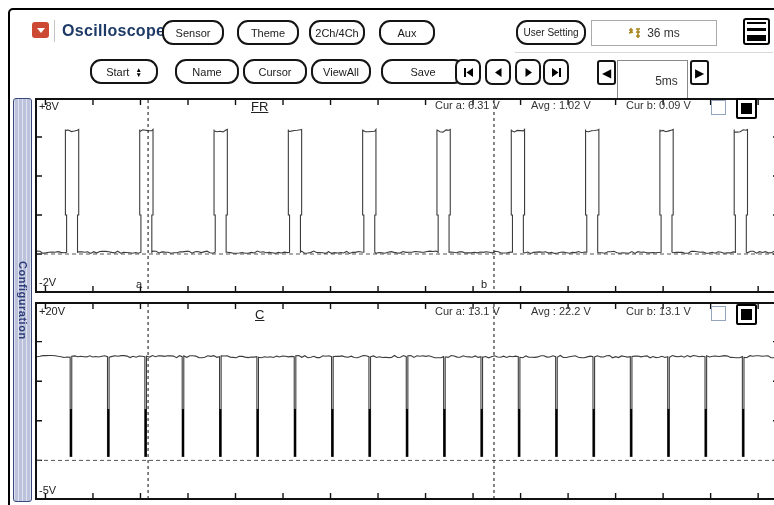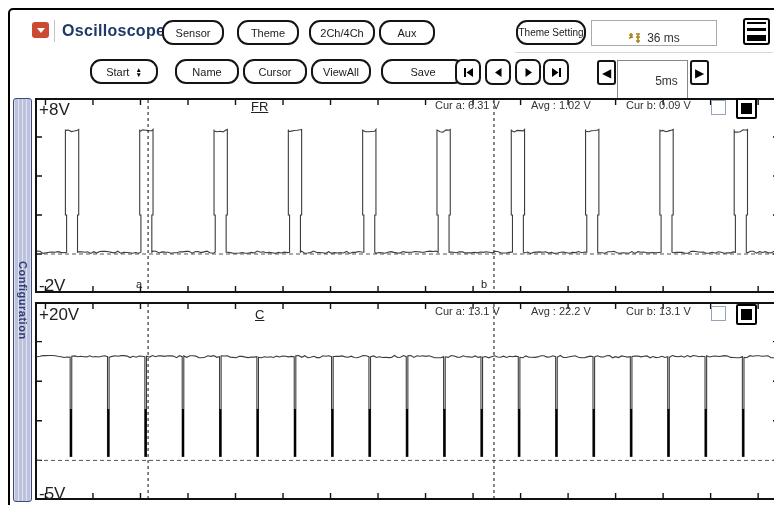--- a/index.html
+++ b/index.html
@@ -15,39 +15,39 @@
   .app-icon .tri{width:0;height:0;border-left:4.5px solid transparent;border-right:4.5px solid transparent;
     border-top:5.5px solid #fff;}
   .vdiv{left:44px;top:10px;width:1px;height:22px;background:#c4c4c4;}
   .title{left:52px;top:12px;font-size:16px;font-weight:bold;color:#1d3a66;letter-spacing:.3px;}
   .btn{height:25px;border:2px solid #141414;border-radius:11px;background:#fff;
     display:flex;align-items:center;justify-content:center;font-size:11px;color:#1a1a1a;
     box-sizing:border-box;cursor:pointer;}
   .sqbtn{width:26px;height:26px;border:2px solid #141414;border-radius:7px;background:#fff;
     display:flex;align-items:center;justify-content:center;box-sizing:border-box;cursor:pointer;}
   .timebox{left:581px;top:10px;width:126px;height:26px;border:1px solid #aaa;background:#fff;
-    display:flex;align-items:flex-end;justify-content:center;gap:6px;font-size:12px;color:#333;box-sizing:border-box;}
+    display:flex;align-items:center;justify-content:center;gap:6px;font-size:12px;color:#333;box-sizing:border-box;}
   .panel-line{left:505px;top:42px;width:258px;height:1px;background:#d7d7d7;}
   .menu-btn{left:733px;top:8px;width:27px;height:27px;border:2.5px solid #000;border-radius:3px;
     background:#fff;box-sizing:border-box;padding:2px;cursor:pointer;}
   .menu-btn .bars{width:100%;height:100%;
     background:linear-gradient(to bottom,#000 0 2px,#fff 2px 6px,#000 6px 9px,#fff 9px 13px,#000 13px 100%);}
   .spinner{display:flex;flex-direction:column;font-size:6.5px;line-height:5px;margin-left:6px;color:#000;}
   .tb-arrow{width:19px;height:25px;border:2px solid #141414;border-radius:3px;background:#fff;
     display:flex;align-items:center;justify-content:center;font-size:12px;box-sizing:border-box;cursor:pointer;color:#000;}
   .tb-field{left:607px;top:50px;width:71px;height:41px;border:1.5px solid #888;background:#fff;
     display:flex;align-items:center;justify-content:center;font-size:12px;color:#333;box-sizing:border-box;padding-left:28px;}
   
   .sidebar{left:3px;top:88px;width:19px;height:404px;background:#bcc2dc;
     border:1.5px solid #39497e;border-radius:3px;box-sizing:border-box;cursor:pointer;
     background-image:repeating-linear-gradient(90deg,rgba(255,255,255,.55) 0 1px,rgba(0,0,0,0) 1px 4px);
     display:flex;align-items:center;justify-content:center;}
   .sidebar span{writing-mode:vertical-rl;font-size:11px;font-weight:bold;color:#2d3d77;letter-spacing:.5px;}
   .chan-svg{position:absolute;left:25px;background:#fff;}
-  .lbl{font-size:17px;color:#222;}
+  .lbl{font-size:11px;color:#222;}
   .chname{font-size:13px;color:#222;text-decoration:underline;}
   .stat{font-size:11px;color:#333;white-space:nowrap;}
   .chk-sm{width:15px;height:15px;border:1.5px solid #93a4bc;background:#fff;box-sizing:border-box;cursor:pointer;}
   .chk-lg{width:21px;height:21px;border:2.5px solid #000;border-radius:2px;background:#fff;box-sizing:border-box;
     display:flex;align-items:center;justify-content:center;cursor:pointer;}
   .chk-lg .fill{width:11px;height:11px;background:transparent;}
   .chk-lg.checked .fill{background:#000;}
   .cursor-lbl{font-size:11px;color:#222;}
 </style>
 </head>
@@ -56,23 +56,23 @@
 <div class="window">
 
   <div class="abs app-icon">
     <div class="tri"></div>
   </div>
   <div class="abs vdiv"></div>
   <div class="abs title">Oscilloscope</div>
 
   <div class="abs btn" style="left:152px;top:10px;width:62px">Sensor</div>
   <div class="abs btn" style="left:227px;top:10px;width:62px">Theme</div>
-  <div class="abs btn" style="left:299px;top:10px;width:66px">2Ch/4Ch</div>
+  <div class="abs btn" style="left:299px;top:10px;width:56px">2Ch/4Ch</div>
   <div class="abs btn" style="left:369px;top:10px;width:56px">Aux</div>
-  <div class="abs btn" style="left:506px;top:10px;width:70px;font-size:10px">Theme Setting</div>
+  <div class="abs btn" style="left:506px;top:10px;width:70px;font-size:10px">User Setting</div>
 
   <div class="abs timebox">
     <svg width="13" height="13" viewBox="0 0 13 13">
       <g stroke="#a8861e" stroke-width="1.6" fill="none">
         <path d="M1 3h4M3 1v5M1 6l4-1"></path>
         <path d="M8 2h4M8 5h4M10 2v9M8 9h4"></path>
       </g>
     </svg>
     <span>36 ms</span>
   </div>

